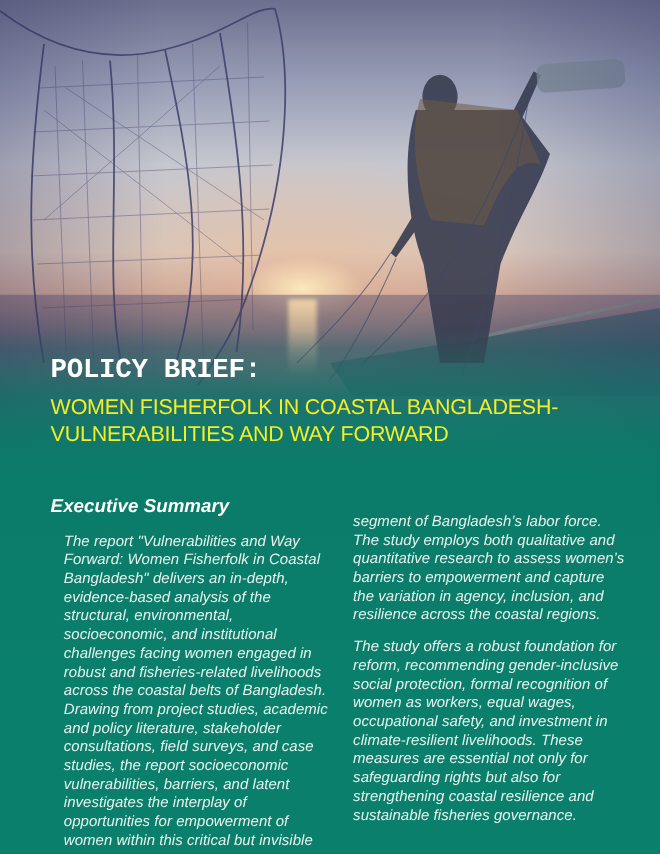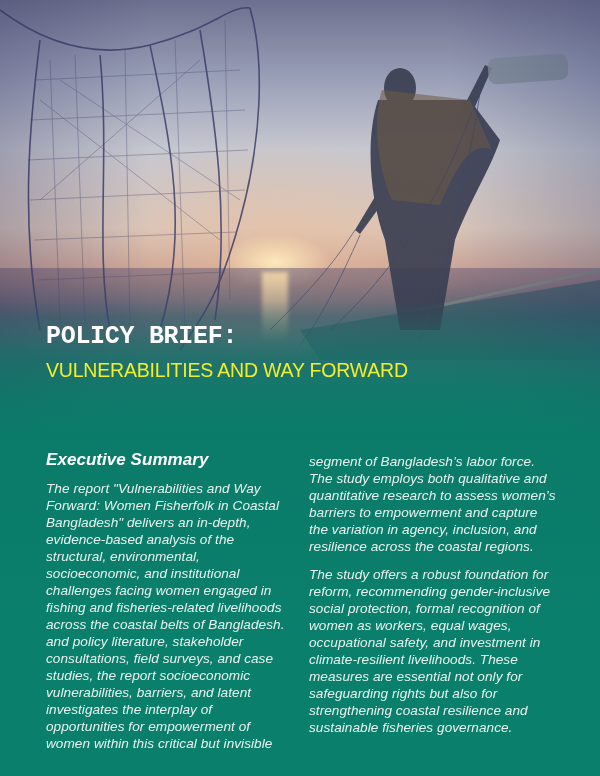--- a/index.html
+++ b/index.html
@@ -51,21 +51,21 @@
       color: #f2ee2a; font-size: 19.5px; line-height: 25px; margin: 6px 0 0 0;
       font-weight: normal; letter-spacing: -0.2px;
     }
 
     .col { position: absolute; color: #e8f3ef; font-size: 13.6px; line-height: 17px; letter-spacing: 0.05px; font-style: italic; }
     .col-left { left: 46px; top: 449px; width: 252px; }
     .col-right { left: 309px; top: 453px; width: 262px; }
     .section-heading {
       color: #ffffff; font-weight: bold; font-size: 17px; line-height: 22px; margin: 0 0 9px 0;
     }
-    .para { margin: 0; }
+    .para { margin: 12px; }
     .para + .para { margin-top: 11px; }
     .line { display: block; white-space: nowrap; }
   </style>
 </head>
 <body>
 
 <div class="page">
 
   <div class="hero">
     <div class="sea"></div>
@@ -123,36 +123,38 @@
 
     <div class="vignette-left"></div>
     <div class="hero-fade"></div>
   </div>
 
   <div class="body-bg"></div>
 
   <div class="title-block">
     <h1 class="title-main">POLICY BRIEF:</h1>
     <h2 class="title-sub">
+      <span class="line">WOMEN FISHERFOLK IN COASTAL BANGLADESH-</span>
       <span class="line">VULNERABILITIES AND WAY FORWARD</span>
     </h2>
   </div>
 
   <div class="col col-left">
     <h3 class="section-heading">Executive Summary</h3>
     <p class="para">
       <span class="line">The report "Vulnerabilities and Way</span>
       <span class="line">Forward: Women Fisherfolk in Coastal</span>
       <span class="line">Bangladesh" delivers an in-depth,</span>
       <span class="line">evidence-based analysis of the</span>
       <span class="line">structural, environmental,</span>
       <span class="line">socioeconomic, and institutional</span>
       <span class="line">challenges facing women engaged in</span>
-      <span class="line">fishing and fisheries-related livelihoods</span>
+      <span class="line">robust and fisheries-related livelihoods</span>
       <span class="line">across the coastal belts of Bangladesh.</span>
+      <span class="line">Drawing from project studies, academic</span>
       <span class="line">and policy literature, stakeholder</span>
       <span class="line">consultations, field surveys, and case</span>
       <span class="line">studies, the report socioeconomic</span>
       <span class="line">vulnerabilities, barriers, and latent</span>
       <span class="line">investigates the interplay of</span>
       <span class="line">opportunities for empowerment of</span>
       <span class="line">women within this critical but invisible</span>
     </p>
   </div>
 

